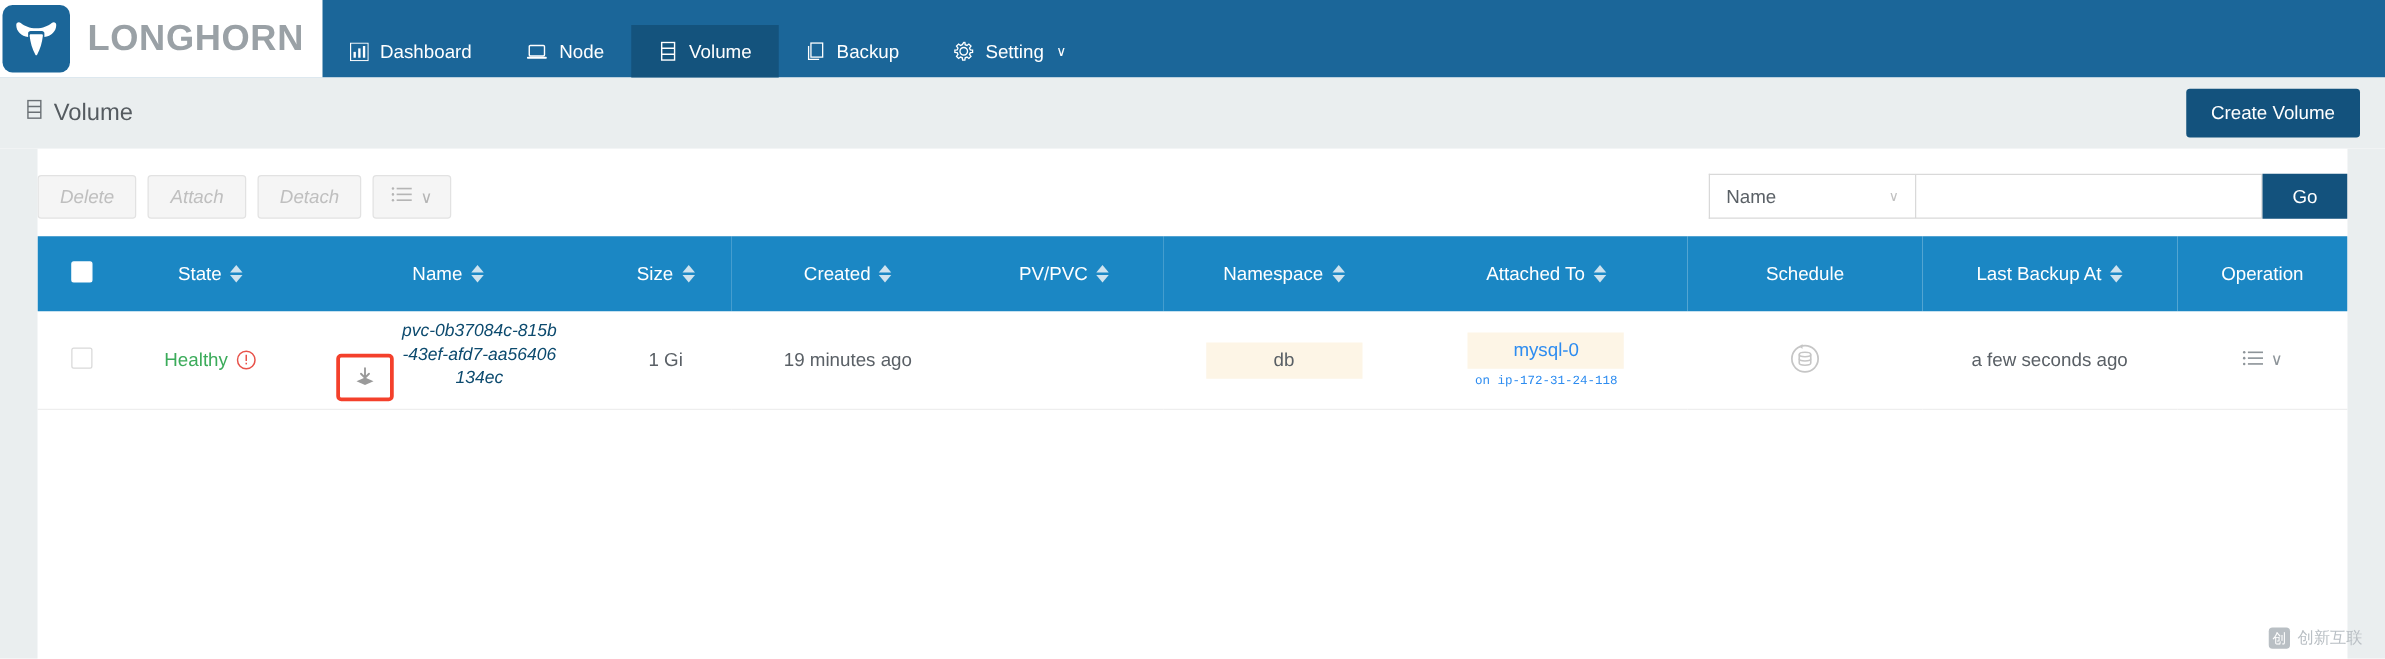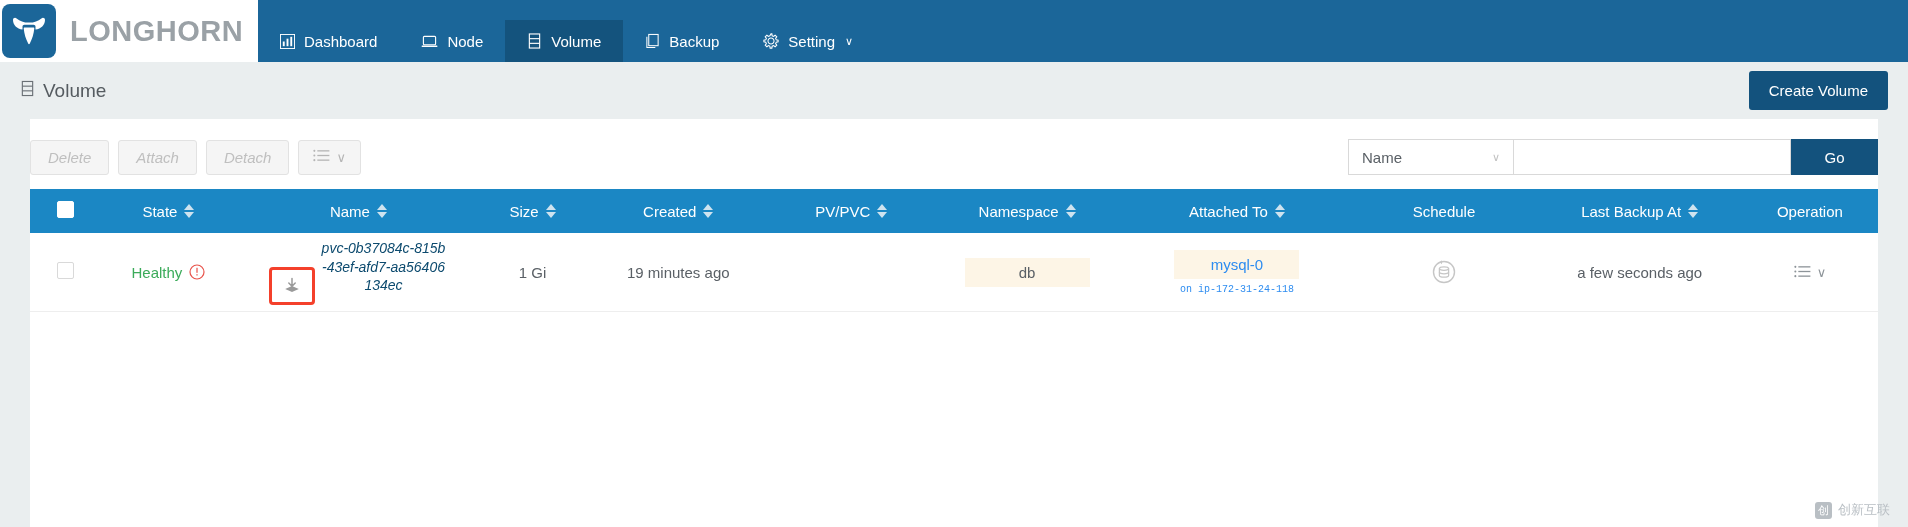--- a/index.html
+++ b/index.html
@@ -136,38 +136,38 @@
     padding: 0 11px;
     font-size: 15px;
     color: #333;
     outline: none;
     font-family: "Liberation Sans", sans-serif;
   }
   .search-go {
     background: #13527d;
     color: #fff;
     border: none;
-    width: 87px;
+    width: 68px;
     font-size: 15px;
     cursor: pointer;
     font-family: "Liberation Sans", sans-serif;
   }
 
   
   table.vol-table {
     width: 100%;
     border-collapse: collapse;
     table-layout: fixed;
   }
   table.vol-table thead th {
     background: #1b87c4;
     color: #ffffff;
     font-size: 15px;
     font-weight: normal;
-    height: 44px;
+    height: 60px;
     padding: 0 6px;
     text-align: center;
     white-space: nowrap;
   }
   .th-inner { display: inline-flex; align-items: center; gap: 7px; justify-content: center; }
   .sorter { display: inline-flex; flex-direction: column; gap: 2px; line-height: 0; }
   .sorter i {
     display: block;
     width: 0; height: 0;
     border-left: 5px solid transparent;

